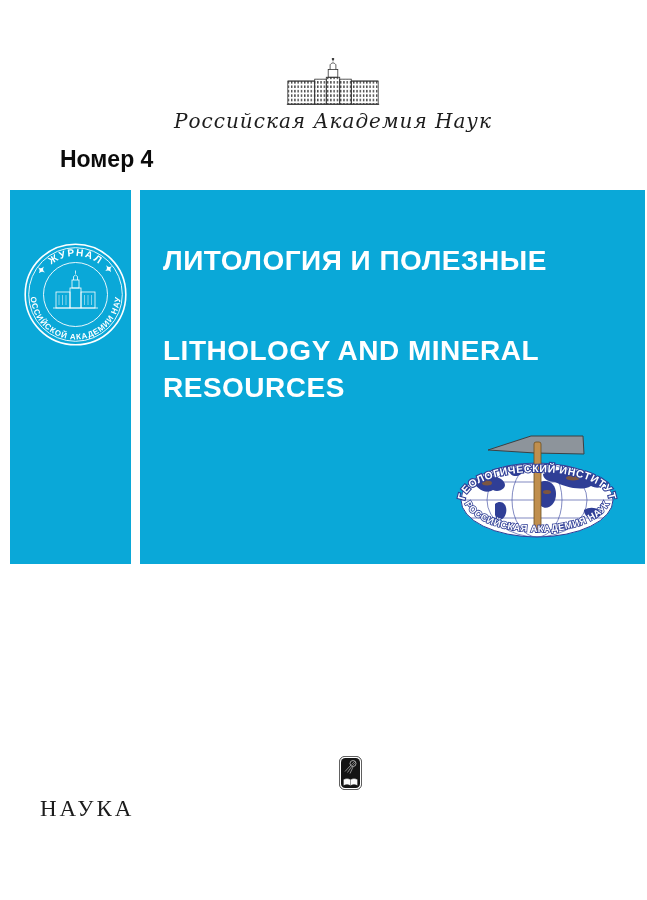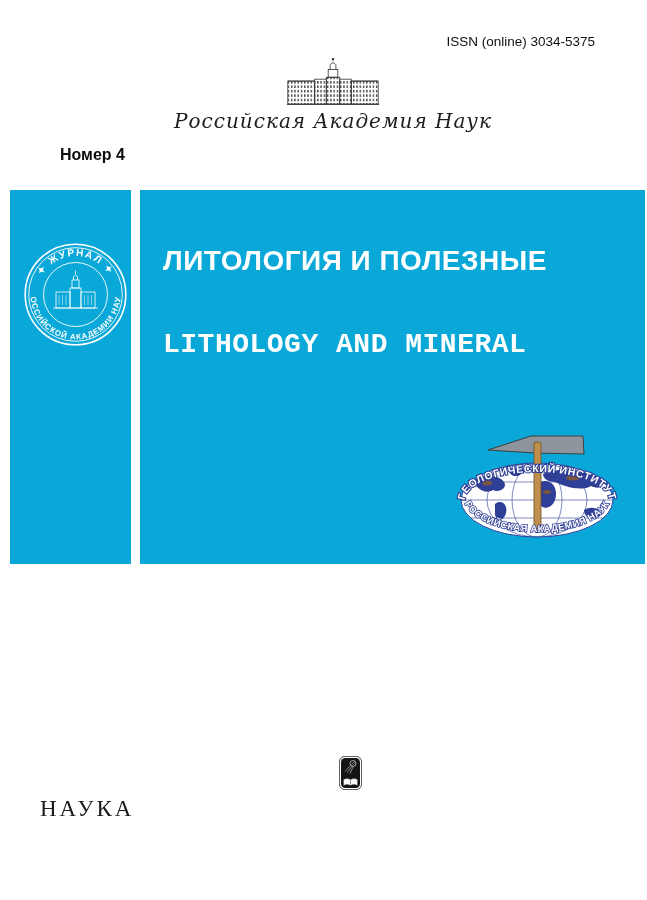--- a/index.html
+++ b/index.html
@@ -17,58 +17,57 @@
   .academy{
     position:absolute;top:58px;left:20px;width:626px;text-align:center;
   }
   .academy svg{display:block;margin:0 auto;}
   .academy-script{
     font-family:"DejaVu Serif", serif;font-style:italic;
     font-size:20px;line-height:25px;color:#1d1d1d;letter-spacing:1px;
     margin-top:1px;
   }
   .issue-row{position:absolute;top:146px;left:0;width:647px;height:24px;}
-  .issue-number{position:absolute;left:60px;top:0;font-size:16px;font-weight:bold;color:#0b0b0b;}
+  .issue-number{position:absolute;left:60px;top:0;font-size:23px;font-weight:bold;color:#0b0b0b;}
   .issue-period{position:absolute;right:57px;top:0;font-size:20px;font-weight:bold;color:#0b0b0b;}
   
   .cover{position:absolute;left:0;top:190px;width:647px;height:374px;}
   .cover-left{
     position:absolute;left:10px;top:0;width:121px;height:374px;
     background:var(--accent);
   }
   .cover-main{
     position:absolute;left:140px;top:0;width:505px;height:374px;
     background:var(--accent);
   }
   .seal{position:absolute;left:13px;top:52px;}
   .title-block{position:absolute;left:23px;color:#ffffff;font-weight:bold;
     font-size:28px;line-height:37px;letter-spacing:.5px;}
   .title-ru{top:52px;}
-  .title-en{top:136px;font-family:Liberation Mono, monospace;}
+  .title-en{top:142px;}
   .title-block span{display:block;}
   .gin-logo{position:absolute;left:303px;top:236px;}
   
   .publisher{position:absolute;left:40px;top:756px;width:620px;}
   .publisher svg{display:block;margin:0 auto;}
   .publisher-name{
     font-family:"Liberation Serif", serif;font-size:23px;letter-spacing:3px;
     color:#1c1c1c;margin-top:6px;
   }
   .founded{display:flex;align-items:center;justify-content:center;margin-top:5px;}
   .founded .rule{display:inline-block;width:20px;border-top:1.6px solid #222;}
   .founded .year{
     font-family:"Liberation Serif", serif;font-size:16px;color:#1c1c1c;
     margin:0 9px;letter-spacing:1px;
   }
 </style>
 </head>
 <body style="background: rgb(255, 255, 255);">
 
 <div class="issn">
-  <div>ISSN (online) 3034-5375</div>
 </div>
 
 <div class="academy">
 
   <svg width="96" height="50" viewBox="0 0 96 52">
     <defs>
       <pattern id="hw" width="3.4" height="4.6" patternUnits="userSpaceOnUse">
         <rect x="0.9" y="1" width="1.4" height="2.6" fill="#3a3a3a"></rect>
       </pattern>
     </defs>
@@ -129,20 +128,21 @@
       </g>
     </svg>
   </div>
 
   <div class="cover-main">
     <div class="title-block title-ru">
       <span>ЛИТОЛОГИЯ И ПОЛЕЗНЫЕ</span>
     </div>
     <div class="title-block title-en">
       <span>LITHOLOGY AND MINERAL</span>
+      <span>RESOURCES</span>
     </div>
 
     <svg class="gin-logo" width="190" height="130" viewBox="0 0 190 130">
       <defs>
         <clipPath id="globeClip">
             <ellipse cx="94" cy="74" rx="76" ry="37"></ellipse>
           </clipPath>
         <path id="ginTop" d="M 22,74 A 72,28 0 0 1 166,74" fill="none"></path>
         <path id="ginBottom" d="M 20,70 A 74,36 0 0 0 168,70" fill="none"></path>
       </defs>

